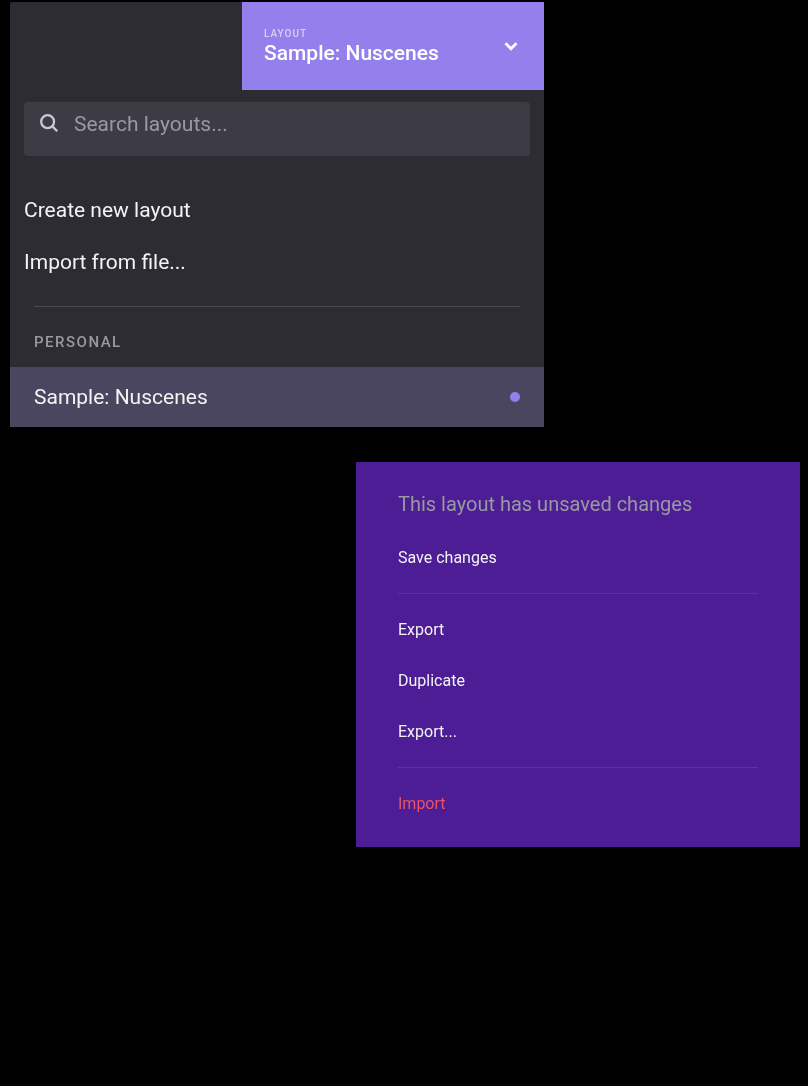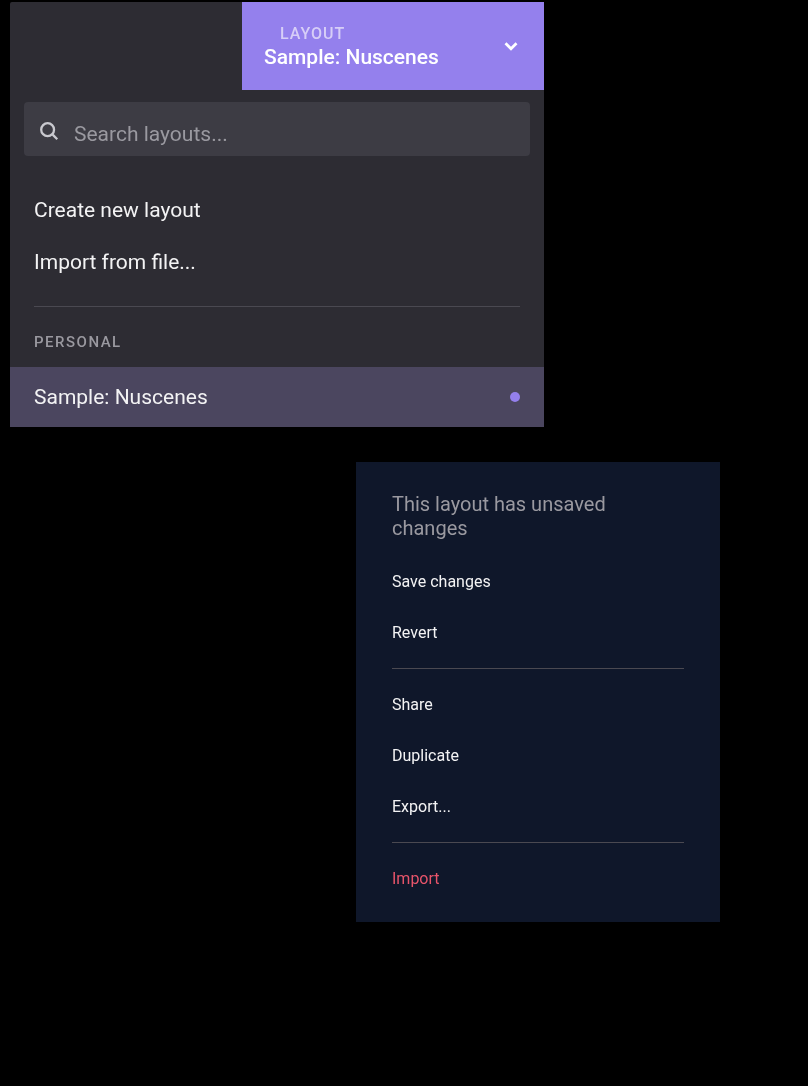--- a/index.html
+++ b/index.html
@@ -35,46 +35,45 @@
       padding: 14px 22px 14px 22px;
       cursor: pointer;
     }
     .header-selector .texts {
       flex: 1;
       display: flex;
       flex-direction: column;
       gap: 2px;
     }
     .header-selector .label {
-      font-size: 16px;
+      font-size: 10px;
       letter-spacing: 1px;
       color: #d7cef7;
       font-weight: 500;
-      margin-left: 16px;
     }
     .header-selector .value {
       font-size: 21px;
       color: #ffffff;
       font-weight: 500;
     }
     .header-selector .chev {
       color: #ffffff;
       display: flex;
       align-items: center;
     }
     .panel-body {
       padding-top: 100px;
       padding-bottom: 0;
     }
     .search-wrap {
       margin: 0 14px 10px 14px;
     }
     .search {
       display: flex;
-      align-items: flex-end;
+      align-items: flex-start;
       background: #3d3c44;
       border-radius: 4px;
       padding: 10px 14px;
       gap: 14px;
       height: 54px;
     }
     .search svg {
       color: #c9c9cf;
       flex-shrink: 0;
     }
@@ -83,21 +82,21 @@
       border: none;
       outline: none;
       color: #e8e8ea;
       font-size: 21px;
       width: 100%;
     }
     .search input::placeholder {
       color: #9a99a0;
     }
     .action-list {
-      padding: 18px 24px 8px 24px;
+      padding: 18px 24px 8px 14px;
     }
     .action-item {
       font-size: 21px;
       color: #f3f3f4;
       padding: 14px 0;
       cursor: pointer;
     }
     .divider-h {
       height: 1px;
       background: #4a4951;
@@ -125,23 +124,23 @@
     .dot {
       width: 10px;
       height: 10px;
       border-radius: 50%;
       background: #9480ed;
     }
     .context-menu {
       position: absolute;
       top: 462px;
       left: 356px;
-      width: 364px;
-      background: #0f172a;
-      padding: 18px 8px;
+      width: 444px;
+      background: #4c1d95;
+      padding: 18px 14px;
       box-shadow: 0 4px 24px rgba(0,0,0,0.5);
     }
     .ctx-note {
       font-size: 20px;
       color: #9a99a0;
       padding: 12px 28px 16px 28px;
     }
     .ctx-item {
       font-size: 16px;
       color: #f3f3f4;
@@ -198,20 +197,19 @@
   <span class="chev">
     <svg width="22" height="22" viewBox="0 0 24 24" fill="none" stroke="currentColor" stroke-width="3">
       <polyline points="6 9 12 15 18 9"></polyline>
     </svg>
   </span>
 </div>
 
 <div class="context-menu">
   <div class="ctx-note">This layout has unsaved changes</div>
   <div class="ctx-item">Save changes</div>
-  <div class="ctx-item">Revert</div>
   <div class="ctx-divider"></div>
-  <div class="ctx-item">Share</div>
+  <div class="ctx-item">Export</div>
   <div class="ctx-item">Duplicate</div>
   <div class="ctx-item">Export...</div>
   <div class="ctx-divider"></div>
   <div class="ctx-item danger">Import</div>
 </div>
 
 </body></html>

